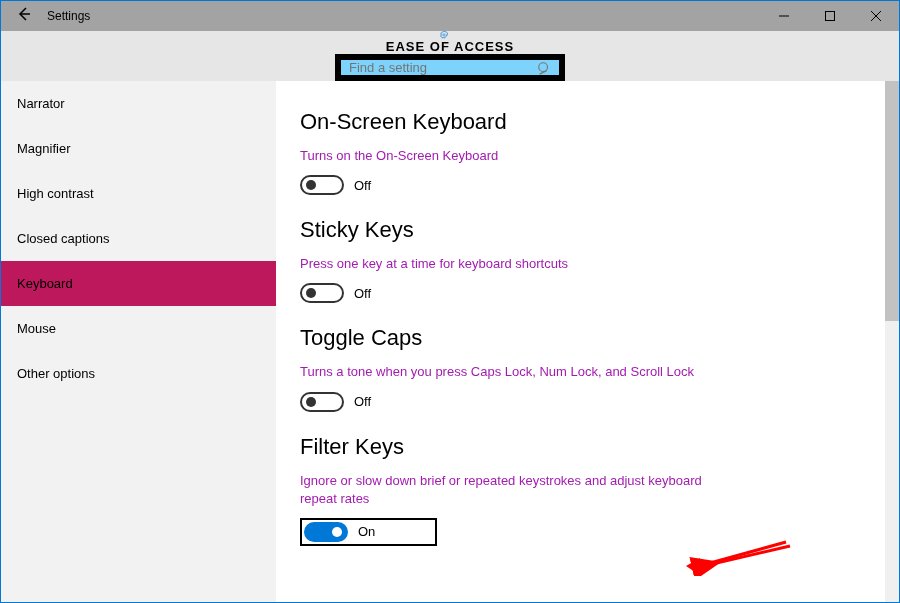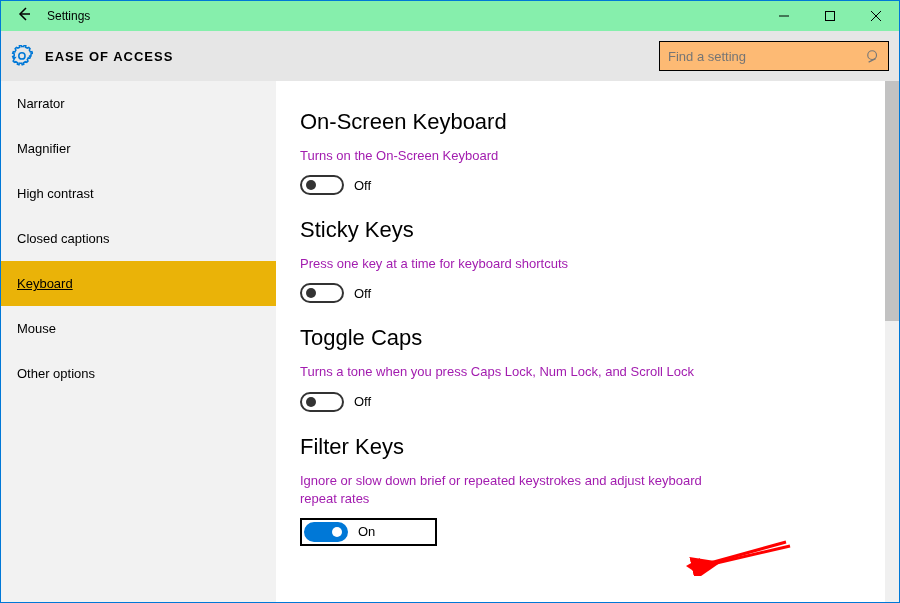--- a/index.html
+++ b/index.html
@@ -1,32 +1,32 @@
 <!DOCTYPE html>
 <html><head>
 <meta charset="utf-8">
 <style>
 * { margin: 0; padding: 0; box-sizing: border-box; font-family: "Segoe UI", Arial, sans-serif; }
 body { width: 900px; height: 603px; background: #fff; border: 1px solid #0078d7; overflow: hidden; }
-.titlebar { height: 30px; display: flex; align-items: center; background: #86efac; }
+.titlebar { height: 30px; display: flex; align-items: center; background: #a3a3a3; }
 .titlebar .back { width: 46px; text-align: center; font-size: 16px; cursor: pointer; }
 .titlebar .title { font-size: 12px; color: #000; }
 .titlebar .spacer { flex: 1; }
 .titlebar .winbtn { width: 46px; height: 30px; display: flex; align-items: center; justify-content: center; cursor: pointer; }
-.header { height: 50px; background: #e6e6e6; display: flex; align-items: center; padding: 0 10px; }
+.header { height: 50px; background: #e6e6e6; display: flex; align-items: center; padding: 0 10px; flex-direction: column; }
 .header .gear { width: 22px; height: 22px; color: #0078d7; margin-right: 12px; }
 .header .cat { font-size: 13px; letter-spacing: 1px; font-weight: 600; color: #000; }
 .header .spacer { flex: 1; }
-.header .search { width: 230px; height: 30px; border: 1px solid #000000; background: #fdba74; display: flex; align-items: center; padding: 0 8px; }
+.header .search { width: 230px; height: 30px; border: 6px solid #000000; background: #7dd3fc; display: flex; align-items: center; padding: 0 8px; }
 .header .search input { flex: 1; border: none; background: transparent; outline: none; font-size: 13px; color: #555; }
 .header .search .mag { color: #666; }
 .body { display: flex; height: calc(100% - 80px); }
 .sidebar { width: 275px; background: #f2f2f2; }
 .sidebar .item { height: 45px; display: flex; align-items: center; padding: 0 16px; font-size: 13px; color: #000; cursor: pointer; }
-.sidebar .item.selected { background: #eab308; text-decoration: underline; }
+.sidebar .item.selected { background: #be185d; }
 .content { flex: 1; position: relative; background: #fff; padding: 12px 24px 0 24px; overflow: hidden; }
 .content h2 { font-size: 22px; font-weight: 300; color: #000; margin-top: 16px; margin-bottom: 12px; }
 .content .desc { font-size: 13px; color: #a21caf; margin-bottom: 10px; line-height: 1.4; max-width: 420px; }
 .toggle-row { display: flex; align-items: center; margin-bottom: 22px; }
 .toggle { width: 44px; height: 20px; border: 2px solid #333; border-radius: 10px; position: relative; background: #fff; cursor: pointer; }
 .toggle .knob { width: 10px; height: 10px; border-radius: 50%; background: #333; position: absolute; top: 3px; left: 4px; }
 .toggle.on { background: #0078d7; border-color: #0078d7; }
 .toggle.on .knob { background: #fff; left: auto; right: 4px; }
 .toggle-label { font-size: 13px; margin-left: 10px; }
 .scrollbar { position: absolute; right: 0; top: 0; width: 14px; height: 100%; background: #f0f0f0; }

